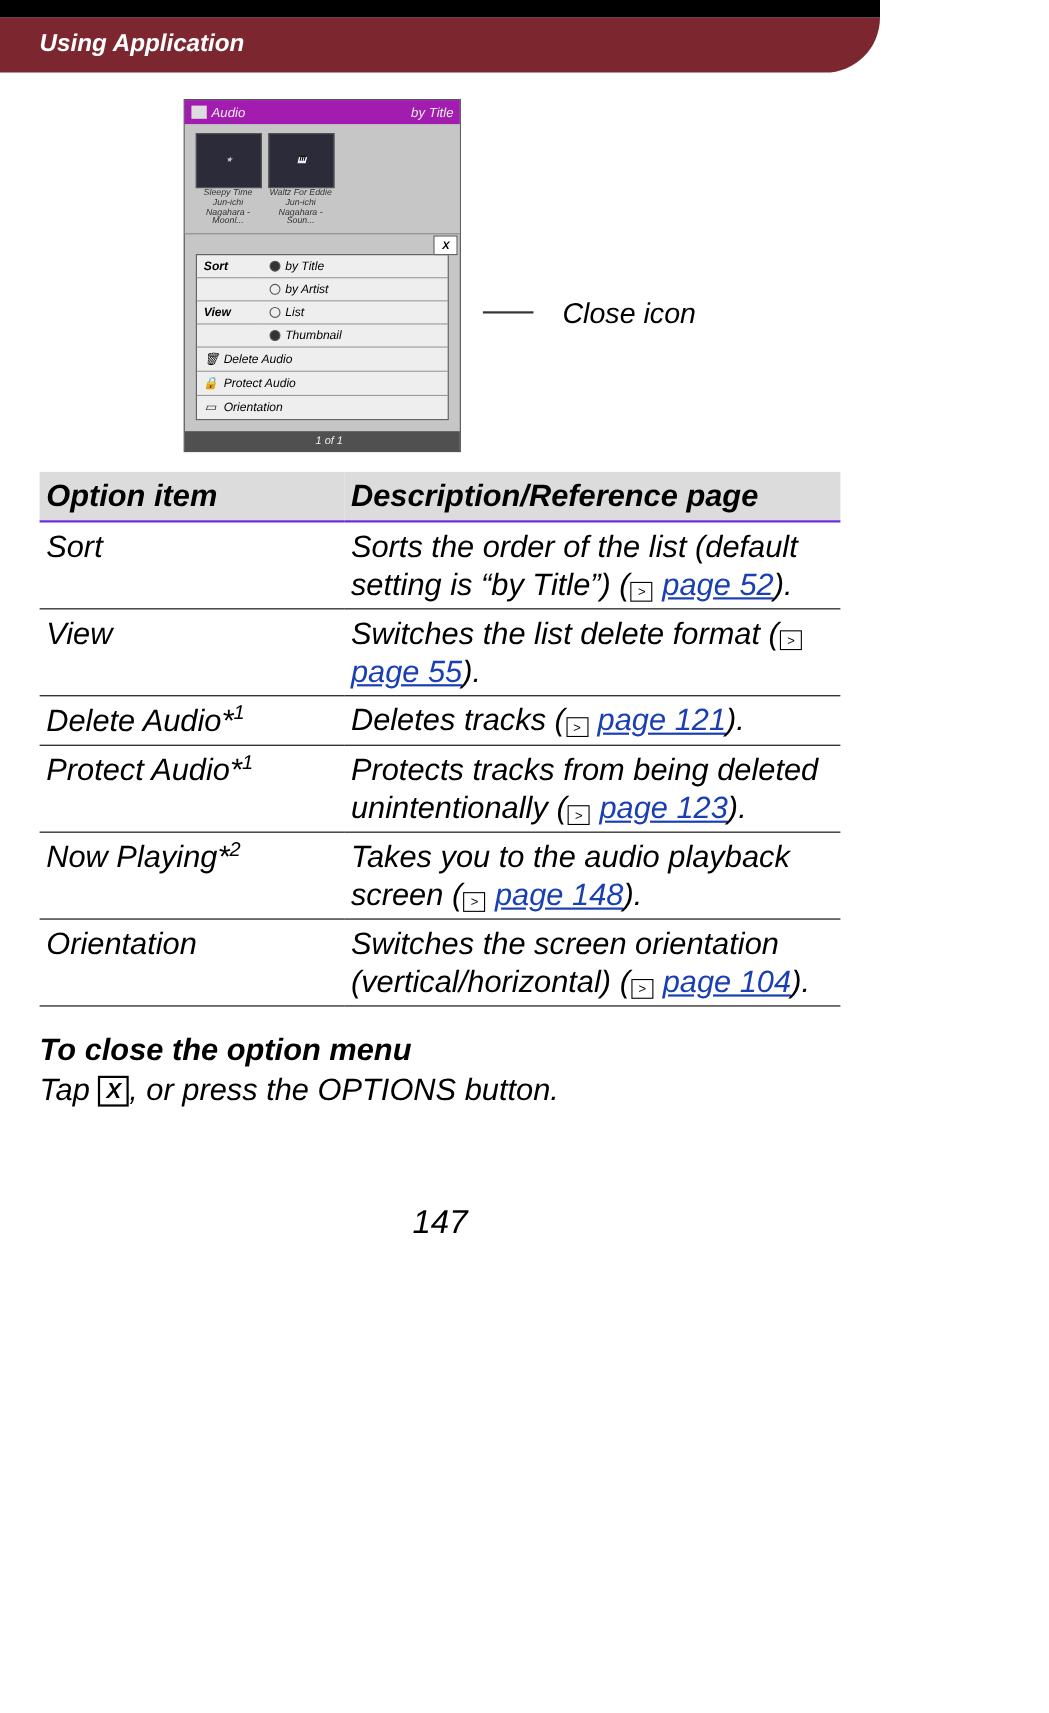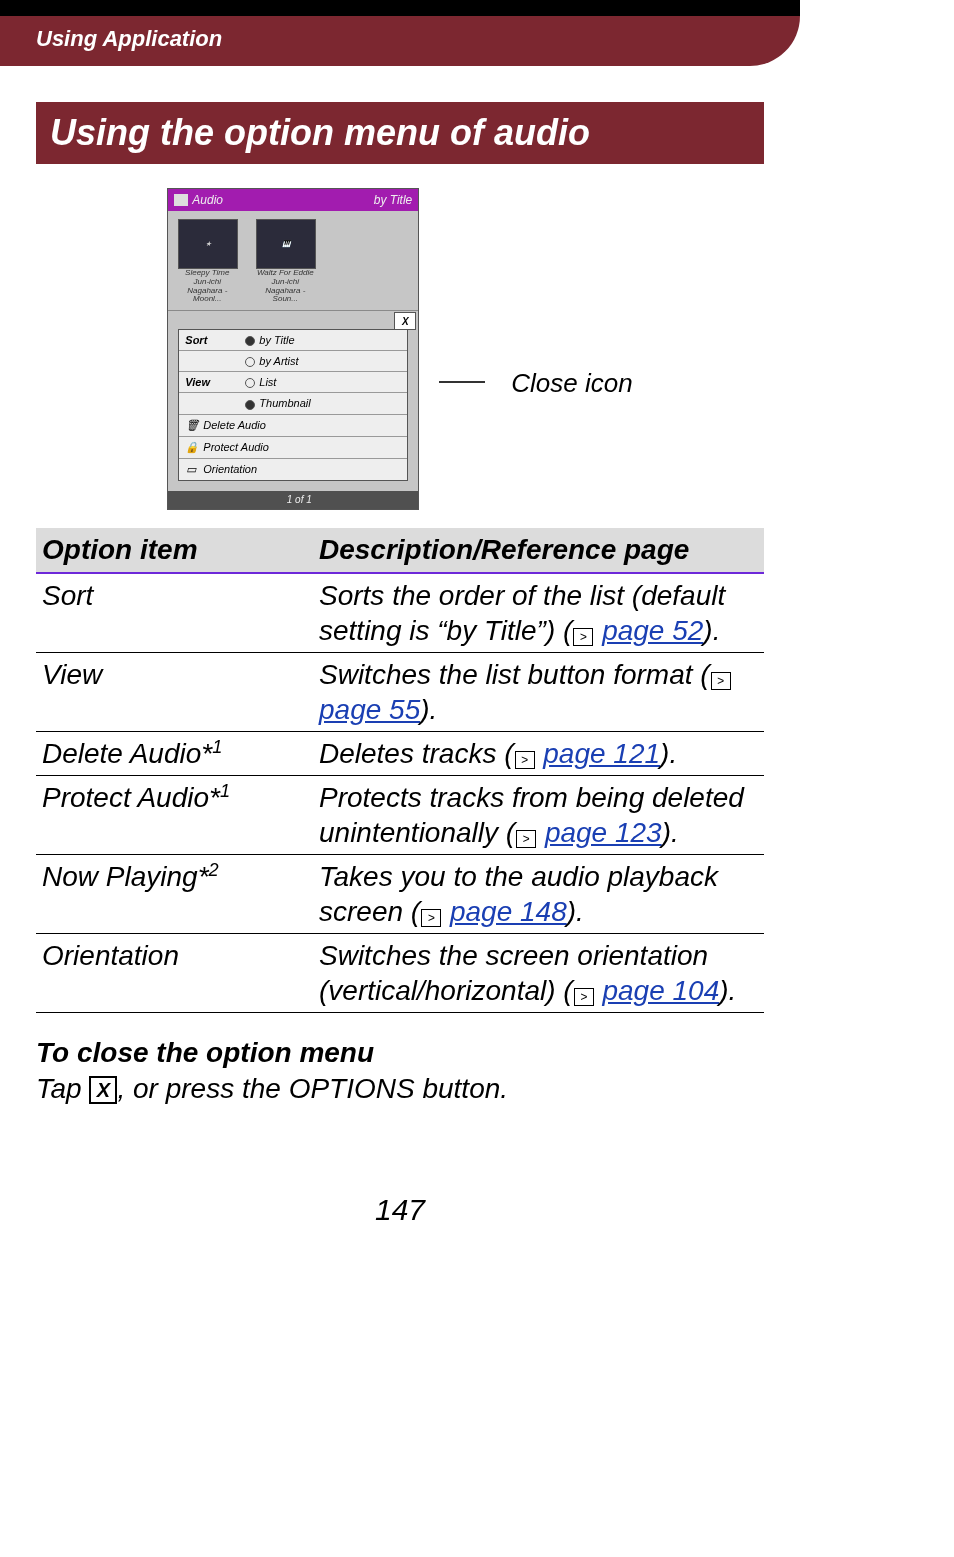--- a/index.html
+++ b/index.html
@@ -82,21 +82,21 @@
   .return-icon::after {
     content: "";
     position: absolute;
     right: -2px;
     top: 2px;
     border: 4px solid transparent;
     border-left-color: #ddd;
   }
   .thumb-row {
     display: flex;
-    gap: 20px;
+    gap: 8px;
     padding: 8px 10px 6px 10px;
     border-bottom: 1px solid #8a8a8a;
     background:#c6c6c6;
   }
   .thumb {
     width: 58px;
     text-align: center;
     font-size: 8px;
     line-height: 1.1;
     color:#333;
@@ -217,21 +217,20 @@
   }
 </style>
 </head>
 <body>
 
 <div class="page">
   <div class="top-bar"></div>
   <div class="header-strip">Using Application</div>
 
   <div class="content">
-    <div class="section-title">Using the option menu of audio</div>
 
     <div class="figure-wrap">
       <div class="device">
         <div class="dev-header">
           <span class="left">
             <span class="return-icon"></span>
             <span>Audio</span>
           </span>
           <span>by Title</span>
         </div>
@@ -297,21 +296,21 @@
       <tbody>
         <tr>
           <td>Sort</td>
           <td>
             <span>Sorts the order of the list (default setting is “by Title”) (</span><span class="icon-ref">&gt;</span> <span class="link">page 52</span><span>).</span>
           </td>
         </tr>
         <tr>
           <td>View</td>
           <td>
-            <span>Switches the list button format (</span><span class="icon-ref">&gt;</span> <span class="link">page 55</span><span>).</span>
+            <span>Switches the list delete format (</span><span class="icon-ref">&gt;</span> <span class="link">page 55</span><span>).</span>
           </td>
         </tr>
         <tr>
           <td><span>Delete Audio</span>*<span class="sup">1</span></td>
           <td>
             <span>Deletes tracks (</span><span class="icon-ref">&gt;</span> <span class="link">page 121</span><span>).</span>
           </td>
         </tr>
         <tr>
           <td><span>Protect Audio</span>*<span class="sup">1</span></td>

